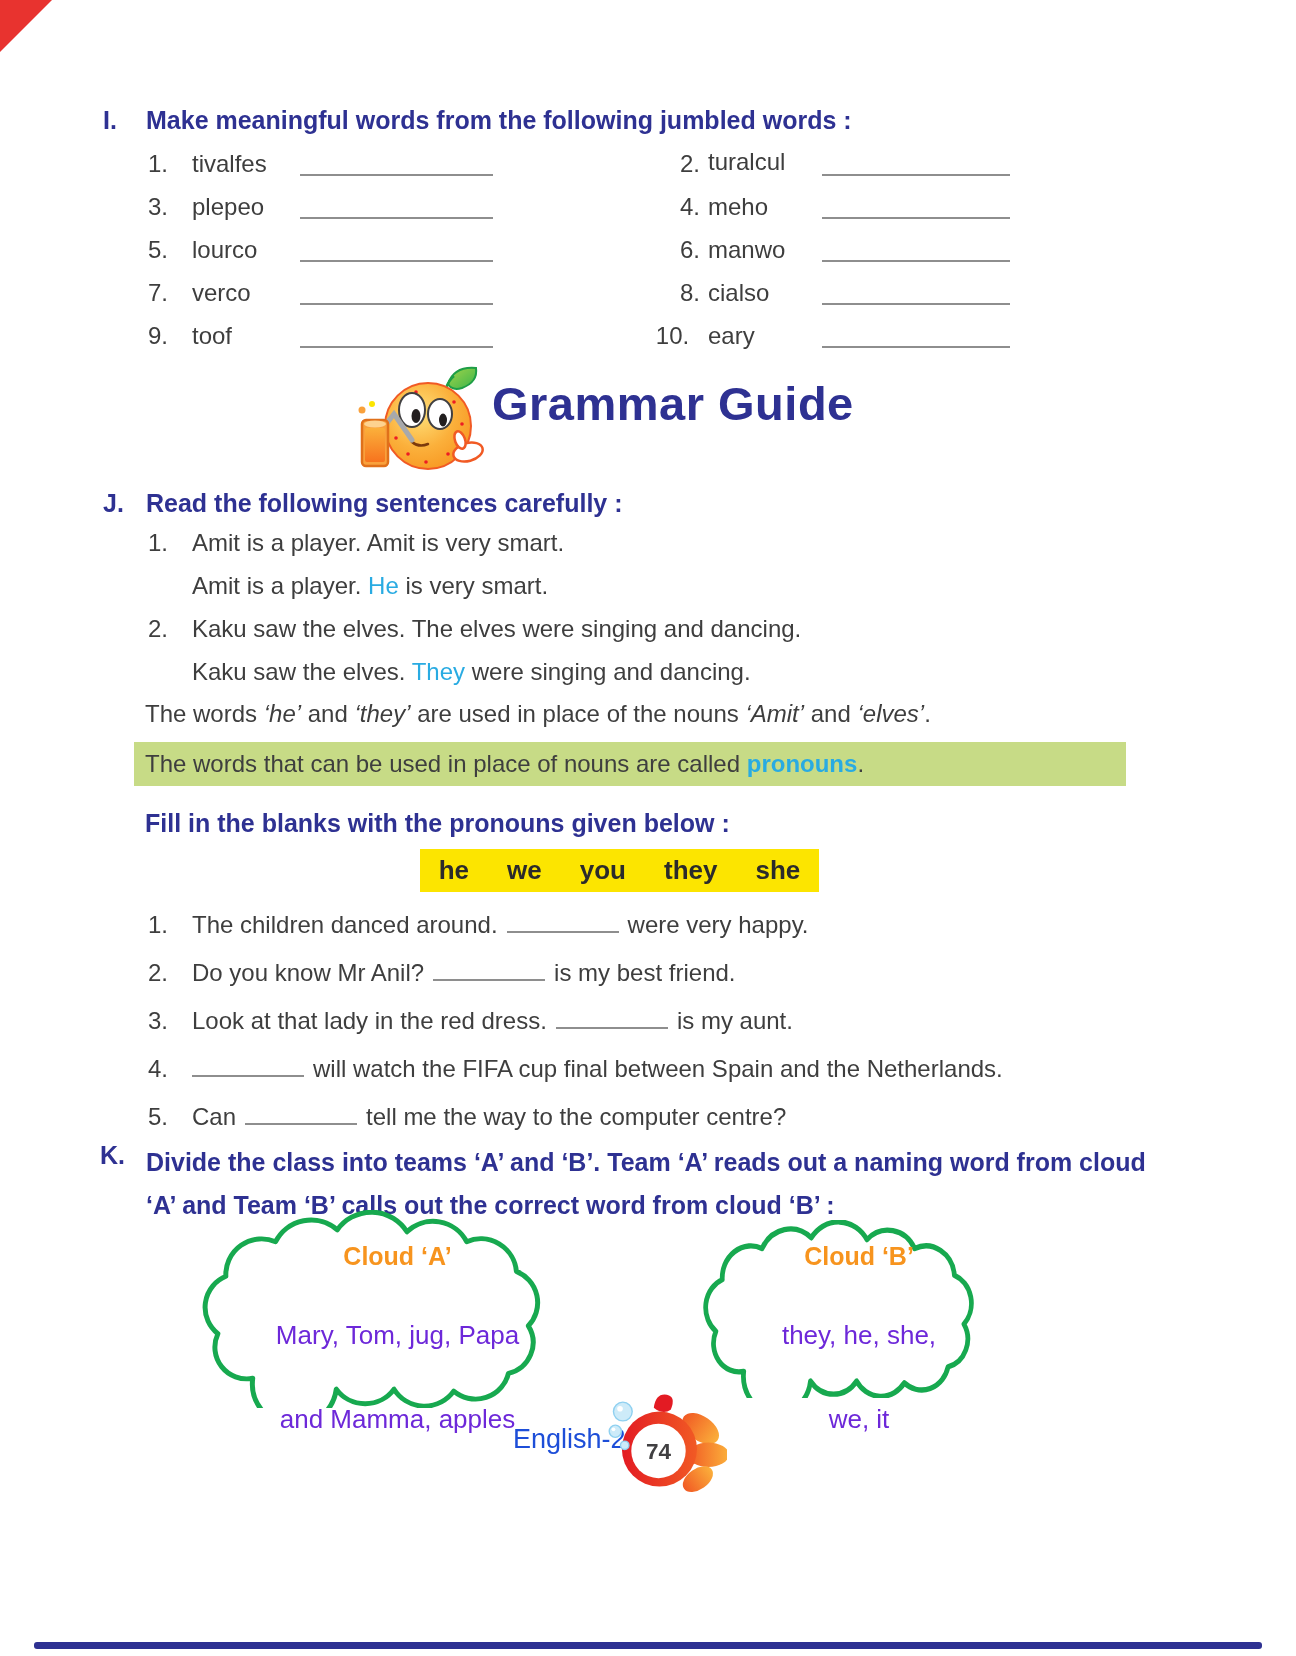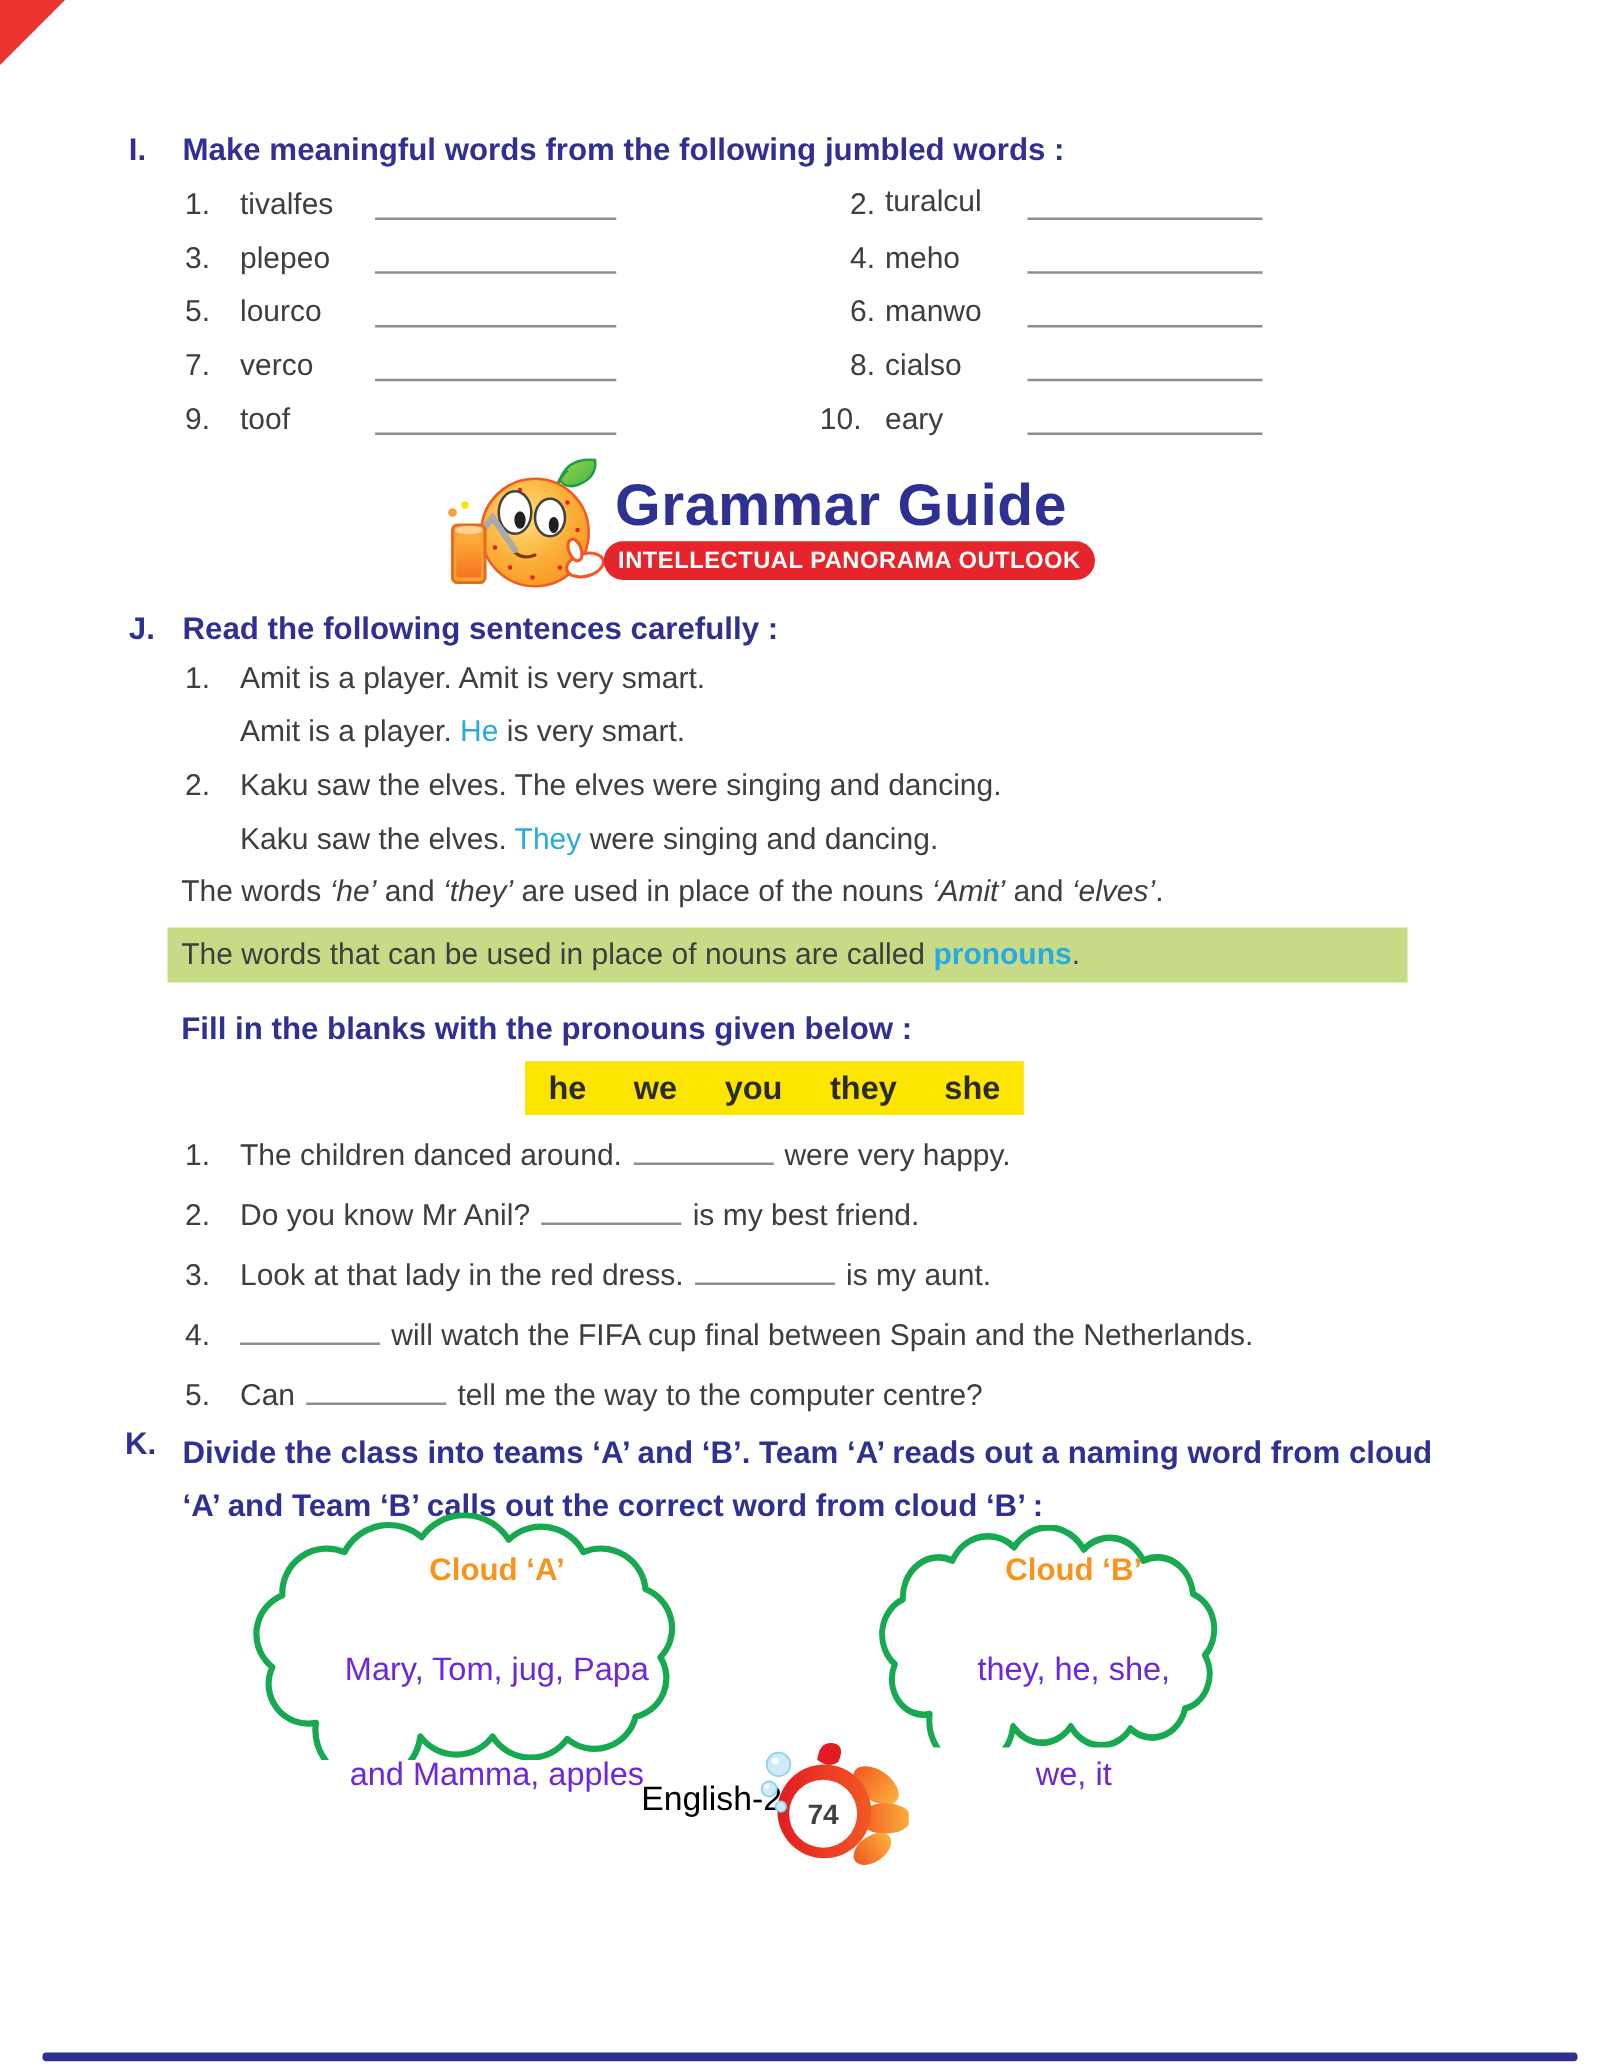--- a/index.html
+++ b/index.html
@@ -20,21 +20,21 @@
         justify-content:center;gap:38px;font-weight:bold;font-size:26px;color:#2b2b2b;}
   .badge{background:#e6242b;color:#ffffff;font-weight:bold;font-size:19px;letter-spacing:.4px;
          width:393px;height:31px;line-height:31px;text-align:center;border-radius:17px;}
   .logo-title{font-size:47px;font-weight:bold;color:#2e3192;letter-spacing:.5px;}
   .k-title{width:1014px;font-size:25px;font-weight:bold;color:#2e3192;line-height:43px;}
   .cloud-text{text-align:center;}
   .cloud-title{color:#f7941e;font-weight:bold;font-size:25px;margin-bottom:9px;}
   .cloud-line{font-size:26px;color:#6d28d9;line-height:40px;margin-top:44px;}
   .corner-tri{width:0;height:0;border-top:52px solid #e8332f;border-right:52px solid transparent;}
   .footer-bar{position:absolute;left:34px;bottom:7px;width:1228px;height:7px;background:#2e3192;border-radius:3px;}
-  .footer-label{font-size:27px;color:#000000;}
+  .footer-label{font-size:27px;color:#1d4ed8;}
 </style>
 </head>
 <body>
 
 <div class="page">
 
   <div class="abs corner-tri" style="left:0;top:0;"></div>
 
   <span class="abs h-blue" style="left:103px;top:106px;">I.</span>
   <span class="abs h-blue" style="left:146px;top:106px;">Make meaningful words from the following jumbled words :</span>
@@ -125,21 +125,20 @@
     <ellipse cx="25" cy="62" rx="11" ry="3.5" fill="#fdd290"></ellipse>
 
     <circle cx="12" cy="48" r="3.5" fill="#f9a13c"></circle>
     <circle cx="22" cy="42" r="3" fill="#fce500"></circle>
 
     <ellipse cx="118" cy="90" rx="15" ry="9" fill="#ffffff" stroke="#f15a24" stroke-width="2.5" transform="rotate(-15 118 90)"></ellipse>
     <ellipse cx="110" cy="78" rx="5" ry="9" fill="#ffffff" stroke="#f15a24" stroke-width="2.5" transform="rotate(-20 110 78)"></ellipse>
   </svg>
 
   <span class="abs logo-title" style="left:492px;top:376px;">Grammar Guide</span>
-  <div class="abs badge" style="left:483px;top:433px;">INTELLECTUAL PANORAMA OUTLOOK</div>
 
   <span class="abs h-blue" style="left:103px;top:489px;">J.</span>
   <span class="abs h-blue" style="left:146px;top:489px;">Read the following sentences carefully :</span>
 
   <span class="abs num" style="left:148px;top:529px;">1.</span>
   <span class="abs body-t" style="left:192px;top:572px;"><span>Amit is a player. </span><span class="pb">He</span><span> is very smart.</span></span>
   <span class="abs body-t" style="left:192px;top:529px;">Amit is a player. Amit is very smart.</span>
 
   <span class="abs num" style="left:148px;top:615px;">2.</span>
   <span class="abs body-t" style="left:192px;top:615px;">Kaku saw the elves. The elves were singing and dancing.</span>

